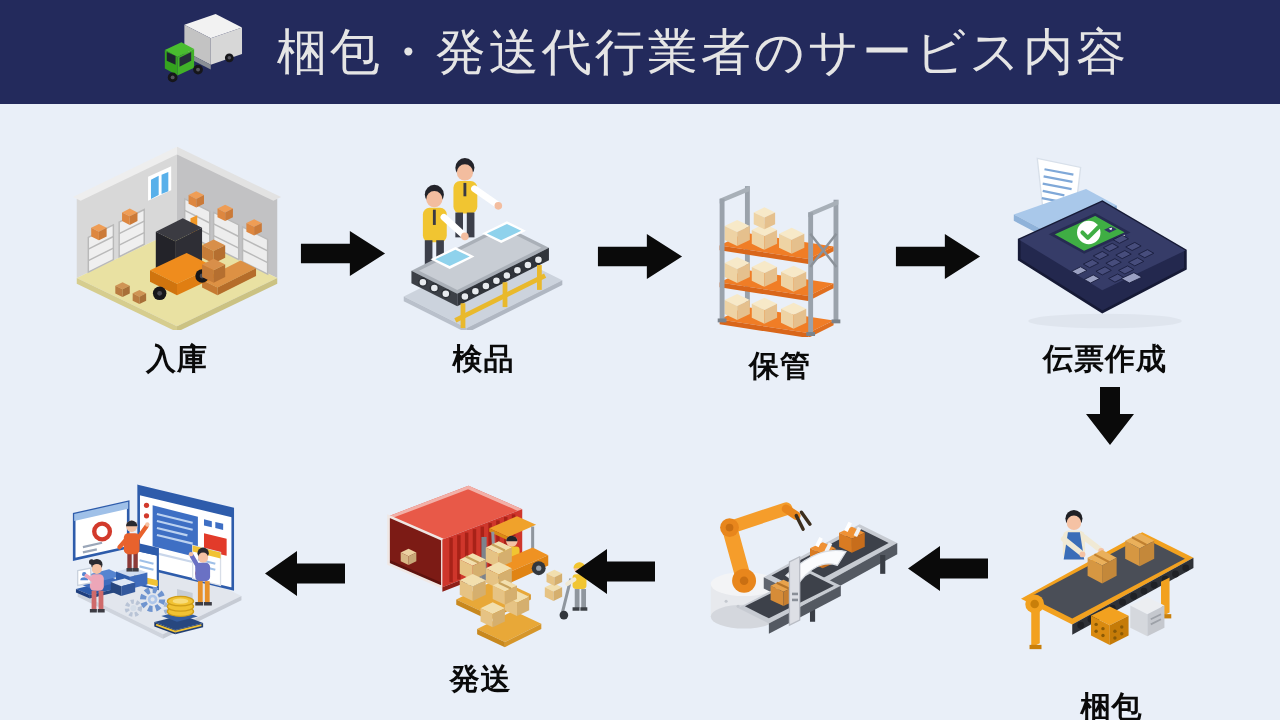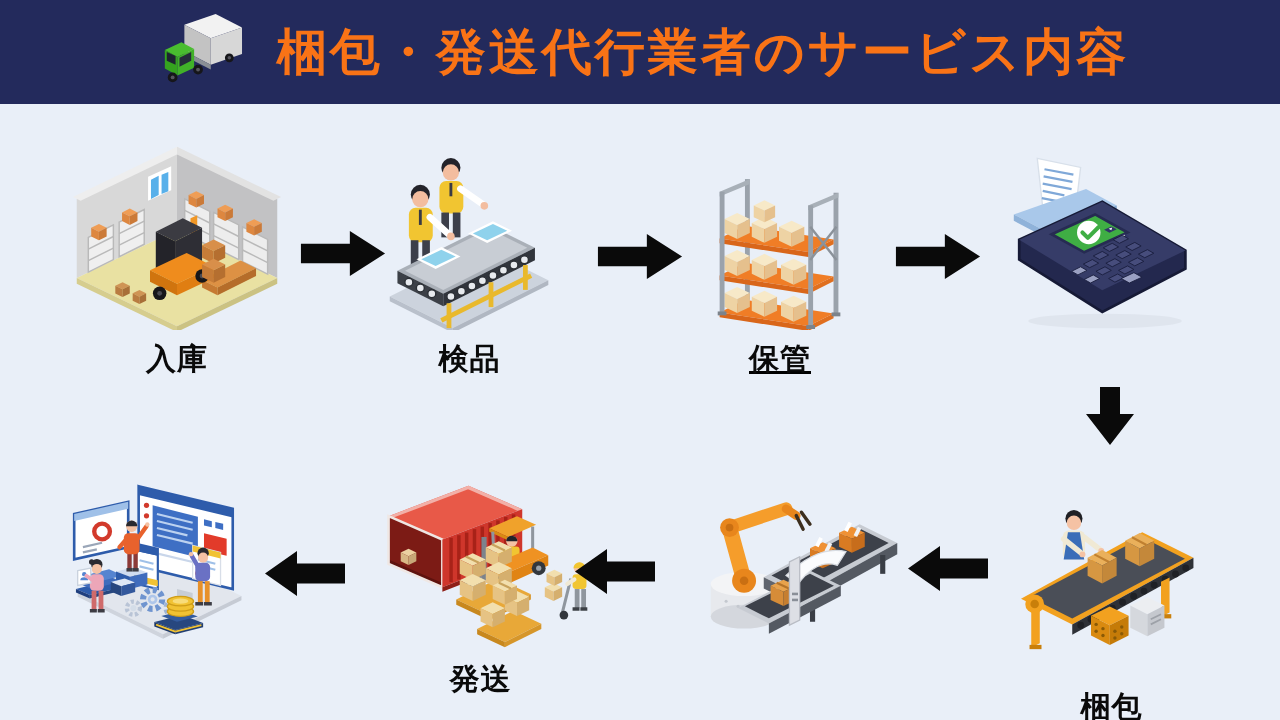--- a/index.html
+++ b/index.html
@@ -7,33 +7,33 @@
     width:1280px;height:720px;position:relative;overflow:hidden;
     background:#e9eff8;
     font-family:"Liberation Sans","DejaVu Sans",sans-serif;
   }
   .header{
     position:absolute;top:0;left:0;width:1280px;height:104px;
     background:#232a5c;display:flex;align-items:center;justify-content:center;gap:28px;
   }
   .truck-wrap svg{width:98px;height:86px;display:block;}
   .title{
-    color:#f97316;font-size:50px;font-weight:bold;letter-spacing:3px;white-space:nowrap;
+    color:#e5e5e5;font-size:50px;font-weight:normal;letter-spacing:3px;white-space:nowrap;
   }
   .step{position:absolute;display:flex;flex-direction:column;align-items:center;}
   .illus{display:flex;align-items:flex-end;justify-content:center;}
   .row-top .illus{height:196px;}
   .row-bottom .illus{height:198px;}
   .label{
     font-size:30px;font-weight:bold;color:#0a0a0a;letter-spacing:1px;
     margin-top:9px;white-space:nowrap;text-align:center;
   }
   .step-1{left:57px;top:134px;width:240px;}
-  .step-2{left:367px;top:134px;width:205px;}
-  .step-3{left:690px;top:134px;width:180px;text-decoration:underline;}
+  .step-2{left:381px;top:134px;width:205px;}
+  .step-3{left:690px;top:141px;width:180px;}
   .step-4{left:985px;top:134px;width:240px;}
   .step-8{left:52px;top:452px;width:215px;}
   .step-7{left:353px;top:452px;width:255px;}
   .step-6{left:665px;top:452px;width:260px;}
   .step-5{left:989px;top:452px;width:245px;gap:28px;}
   .arrow{position:absolute;}
   .arrow svg{display:block;width:100%;height:100%;}
   .arrow-r1{left:300px;top:231px;width:86px;height:45px;}
   .arrow-r2{left:597px;top:234px;width:86px;height:45px;}
   .arrow-r3{left:895px;top:234px;width:86px;height:45px;}
@@ -282,20 +282,21 @@
       <polygon points="116,122 126,117 133,121 123,126" fill="#474d7c" stroke="#1a1e3e" stroke-width="1"></polygon>
       <polygon points="130,130 140,125 147,129 137,134" fill="#474d7c" stroke="#1a1e3e" stroke-width="1"></polygon>
       <polygon points="91,123 101,118 108,122 98,127" fill="#474d7c" stroke="#1a1e3e" stroke-width="1"></polygon>
       <polygon points="105,131 115,126 122,130 112,135" fill="#474d7c" stroke="#1a1e3e" stroke-width="1"></polygon>
       <polygon points="119,139 129,134 136,138 126,143" fill="#474d7c" stroke="#1a1e3e" stroke-width="1"></polygon>
       <polygon points="78,131 88,126 95,130 85,135" fill="#9aa0c2" stroke="#1a1e3e" stroke-width="1"></polygon>
       <polygon points="92,140 102,135 109,139 99,144" fill="#9aa0c2" stroke="#1a1e3e" stroke-width="1"></polygon>
       <polygon points="133,139 147,132.5 156,137.5 142,144" fill="#9aa0c2" stroke="#1a1e3e" stroke-width="1"></polygon>
     </svg>
   </div>
+  <div class="label">伝票作成</div>
 </div>
 
 <div class="step step-8 row-bottom">
   <div class="illus">
     <svg width="196" height="190" viewBox="0 0 225 218">
       <polygon points="18,152 108,108 206,156 116,200" fill="#e2e6ed"></polygon>
       <polygon points="18,152 18,157 116,205 116,200" fill="#cfd4dd"></polygon>
       <polygon points="206,156 206,161 116,205 116,200" fill="#c6cbd4"></polygon>
       <polygon points="16,148 50,139.5 66,146.5 32,155" fill="#2e5cab"></polygon>
       <polygon points="16,148 32,155 32,159 16,152" fill="#1f3f7e"></polygon>

